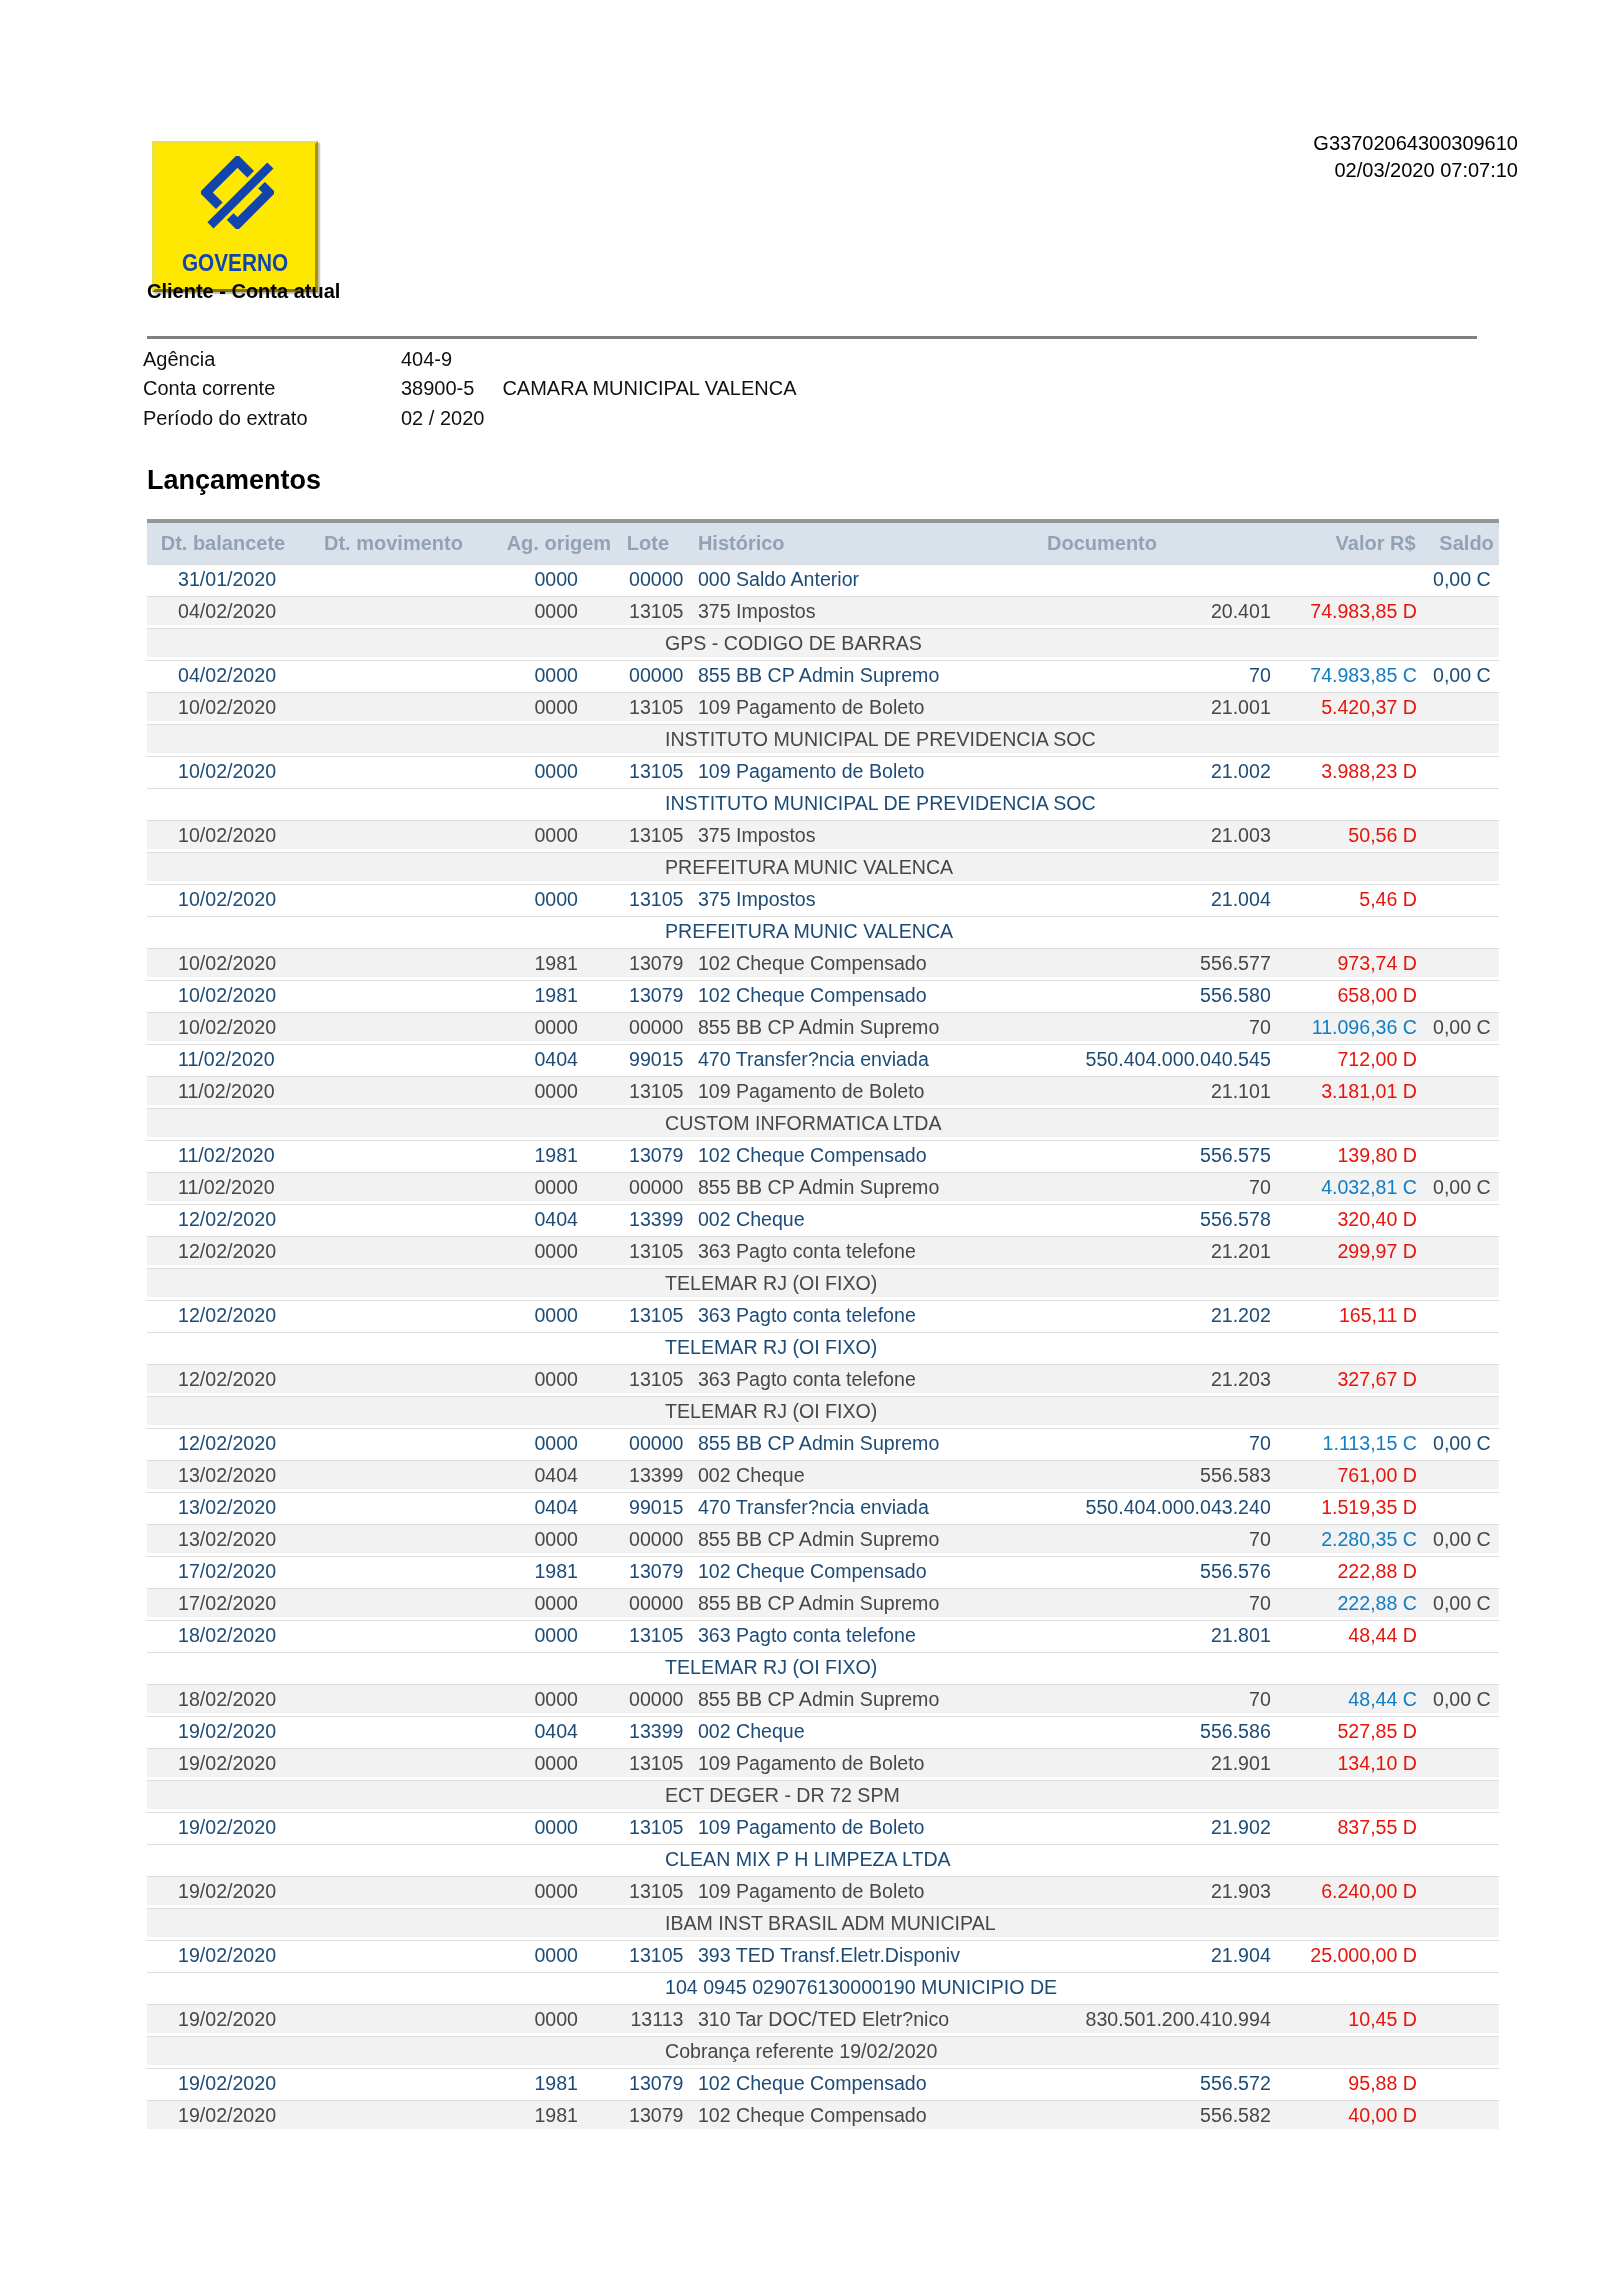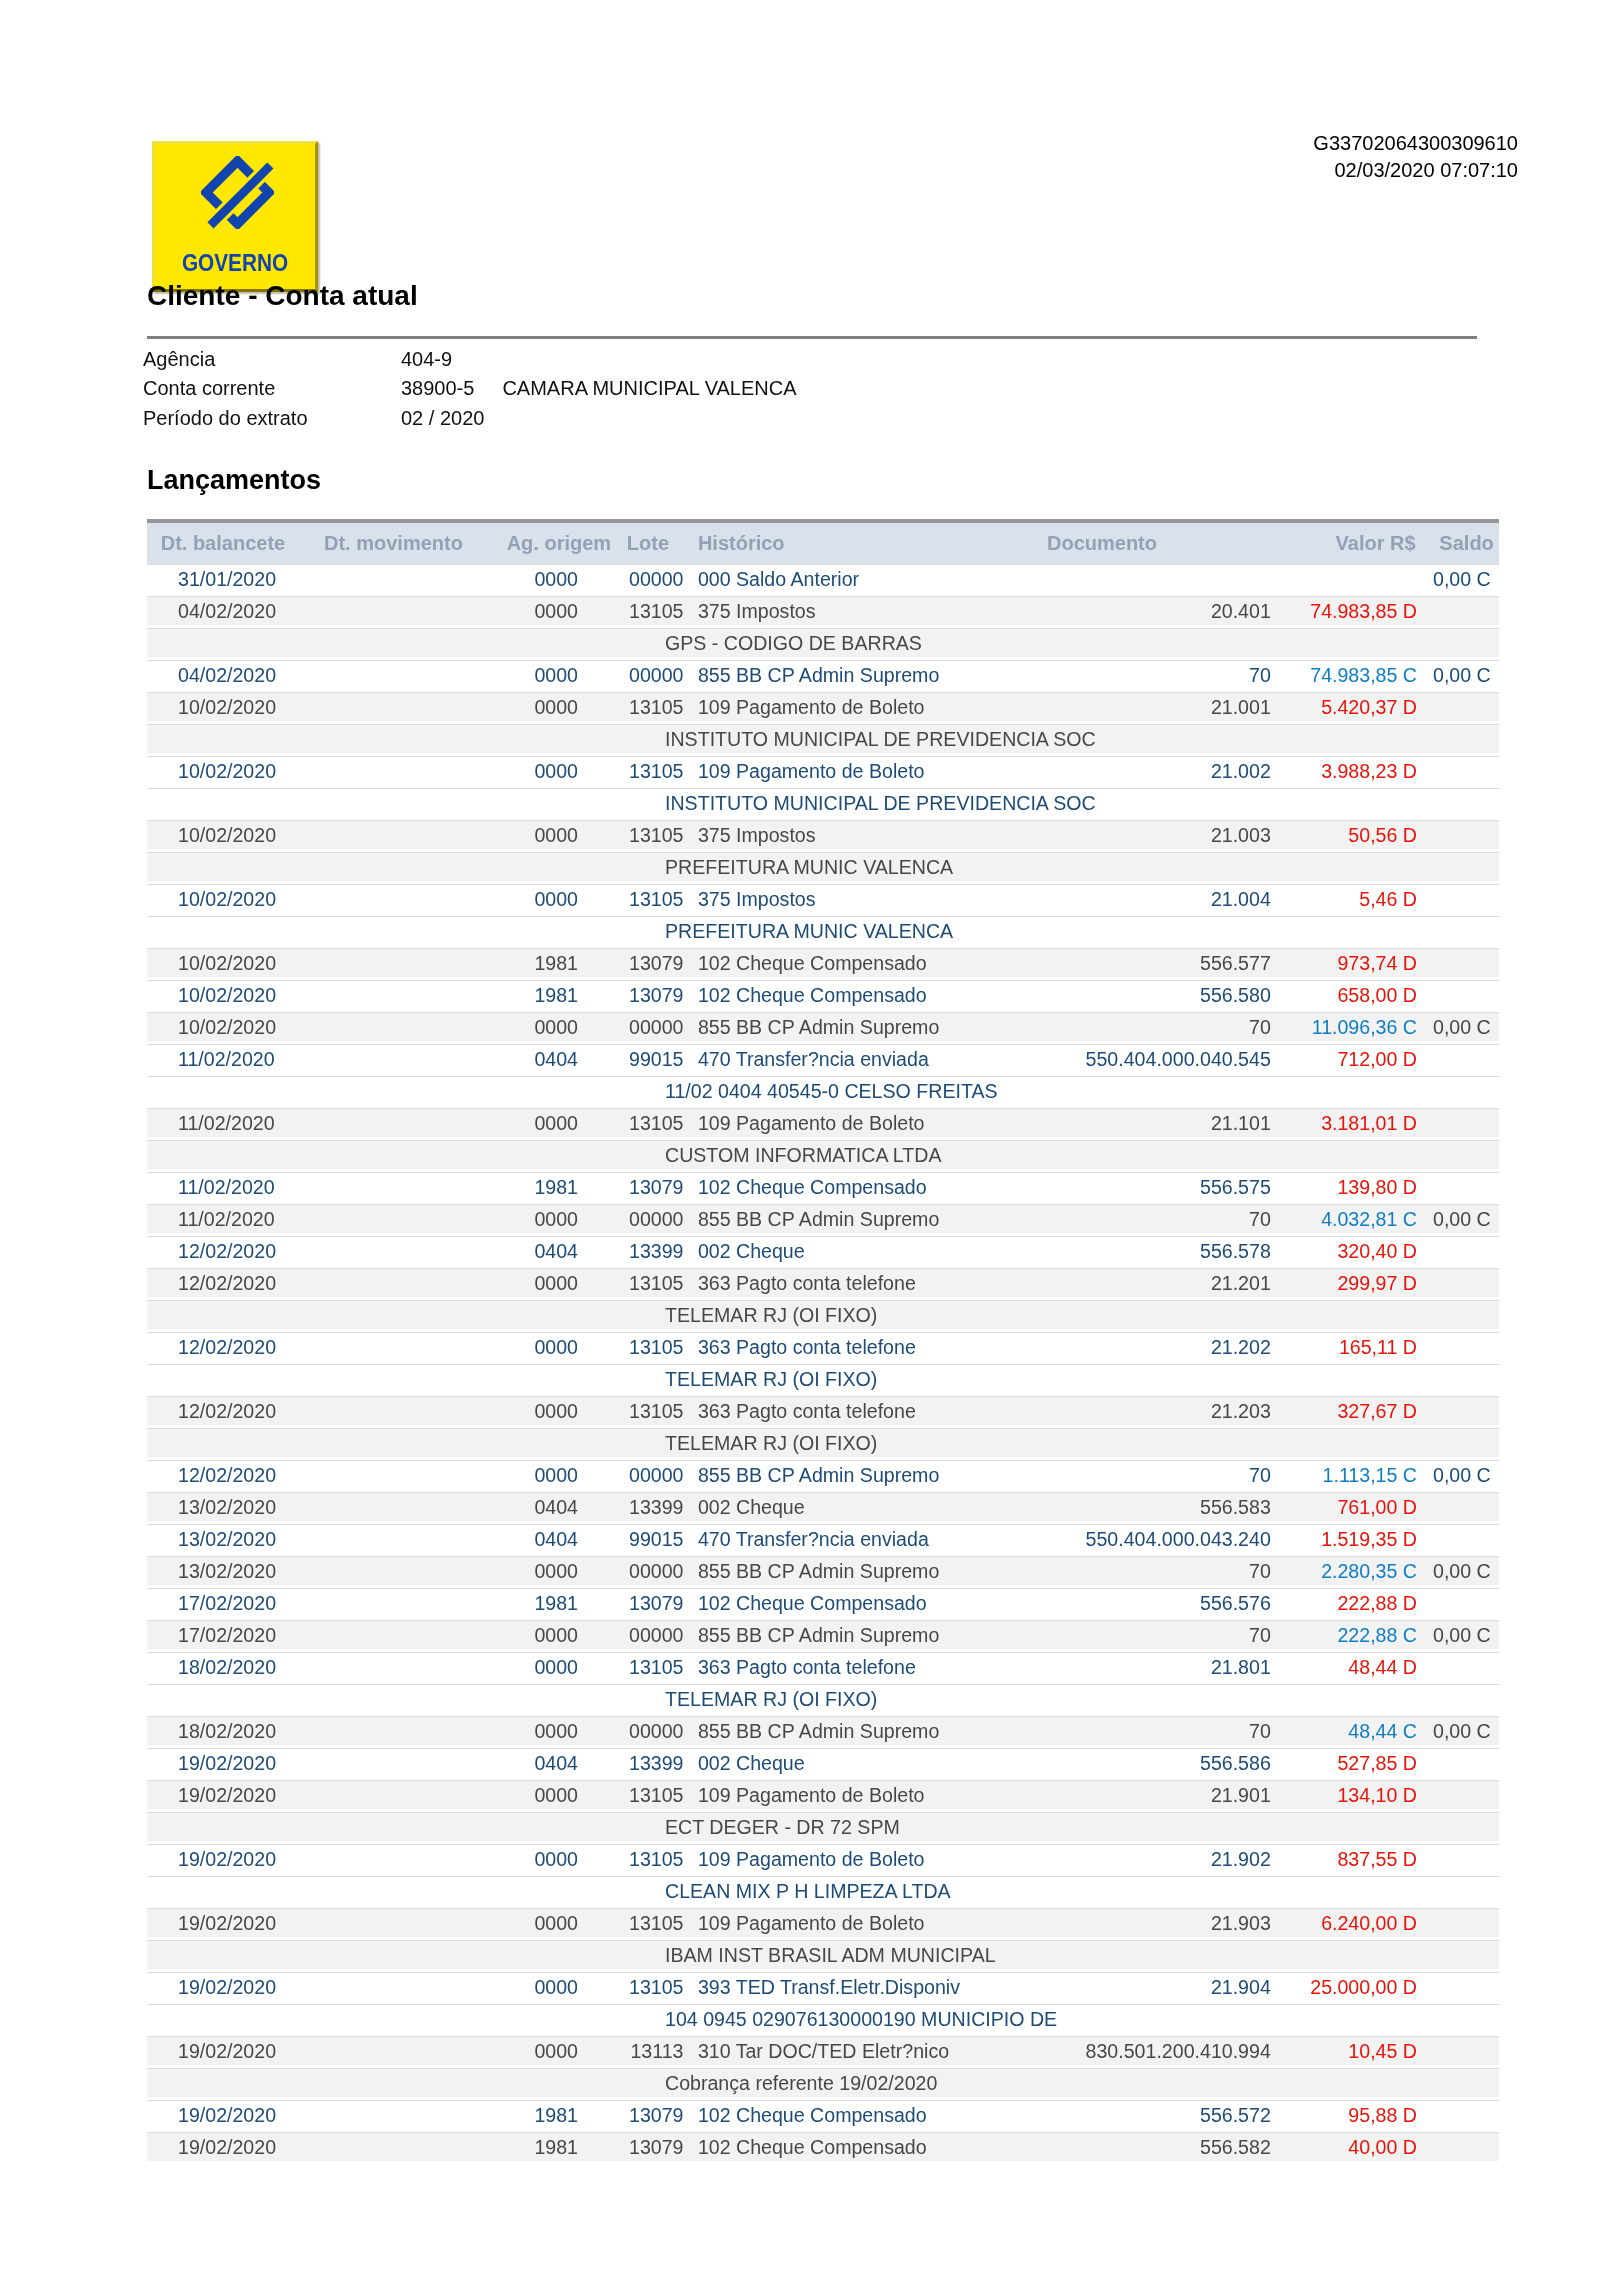--- a/index.html
+++ b/index.html
@@ -34,21 +34,21 @@
   }
   
   .doc-ref {
     position: absolute; top: 130px; right: 105px;
     text-align: right;
     font-size: 20px; line-height: 27px; color: #000;
   }
   
   .client-title {
     position: absolute; left: 147px; top: 280px;
-    font-size: 28px; font-weight: bold; color: #000;
+    font-size: 20px; font-weight: bold; color: #000;
   }
   .rule {
     position: absolute; left: 147px; top: 336px;
     width: 1330px; height: 2.6px; background: #7f7f7f;
   }
   .info { position: absolute; left: 143px; top: 345px; font-size: 20px; color: #111; }
   .info-row { height: 29.4px; line-height: 29.4px; white-space: nowrap; }
   .info-label { display: inline-block; width: 258px; }
   .info-extra { margin-left: 28px; }
   
@@ -284,24 +284,20 @@
         <tr class="row-white">
           <td class="c1">11/02/2020</td>
           <td class="c2"></td>
           <td class="c3">0404</td>
           <td class="c4">99015</td>
           <td class="c5">470 Transfer?ncia enviada</td>
           <td class="c6">550.404.000.040.545</td>
           <td class="c7 valor debit">712,00 D</td>
           <td class="c8 saldo"></td>
         </tr>
-        <tr class="row-white">
-          <td colspan="3"></td>
-          <td class="detail-cell" colspan="5">11/02 0404 40545-0 CELSO FREITAS</td>
-        </tr>
         <tr class="row-gray">
           <td class="c1">11/02/2020</td>
           <td class="c2"></td>
           <td class="c3">0000</td>
           <td class="c4">13105</td>
           <td class="c5">109 Pagamento de Boleto</td>
           <td class="c6">21.101</td>
           <td class="c7 valor debit">3.181,01 D</td>
           <td class="c8 saldo"></td>
         </tr>

